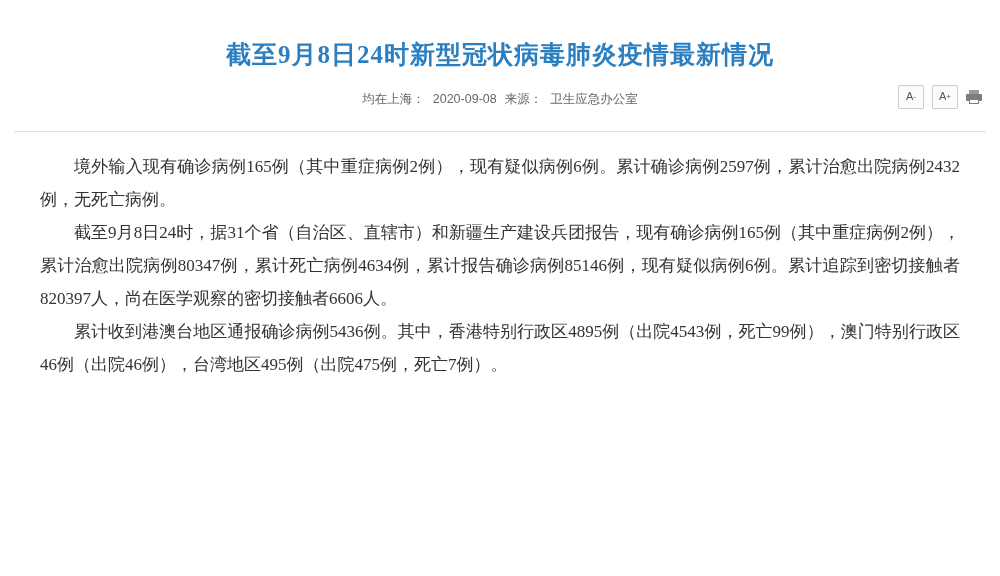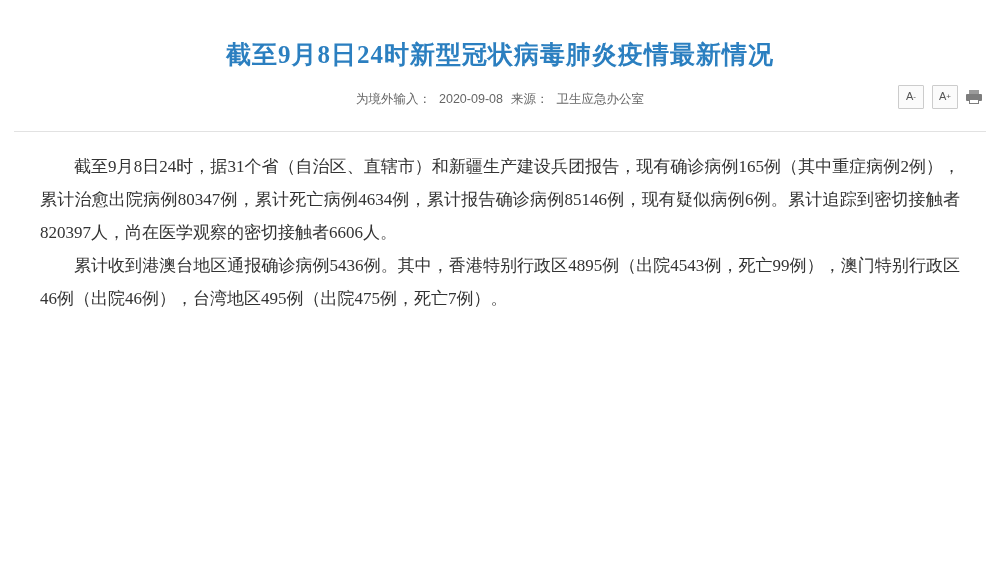--- a/index.html
+++ b/index.html
@@ -123,21 +123,21 @@
 </style>
 </head>
 <body>
 
 <div class="page">
 
   <h1 class="article-title">截至9月8日24时新型冠状病毒肺炎疫情最新情况</h1>
 
   <div class="meta-row">
     <div class="meta-center">
-      <span>为境外输入：</span><span>2020-09-08</span><span>来源：</span><span>卫生应急办公室</span>
+      <span>均在上海：</span><span>2020-09-08</span><span>来源：</span><span>卫生应急办公室</span>
     </div>
     <div class="tool-box">
       <div class="tool-btn">
           <span>A</span>
           <sup>-</sup>
         </div>
       <div class="tool-btn">
           <span>A</span>
           <sup>+</sup>
         </div>
@@ -145,17 +145,18 @@
         <div class="top"></div>
         <div class="body"></div>
         <div class="paper"></div>
       </div>
     </div>
   </div>
 
   <div class="divider"></div>
 
   <div class="article-body">
+    <p>境外输入现有确诊病例165例（其中重症病例2例），现有疑似病例6例。累计确诊病例2597例，累计治愈出院病例2432例，无死亡病例。</p>
     <p>截至9月8日24时，据31个省（自治区、直辖市）和新疆生产建设兵团报告，现有确诊病例165例（其中重症病例2例），累计治愈出院病例80347例，累计死亡病例4634例，累计报告确诊病例85146例，现有疑似病例6例。累计追踪到密切接触者820397人，尚在医学观察的密切接触者6606人。</p>
     <p>累计收到港澳台地区通报确诊病例5436例。其中，香港特别行政区4895例（出院4543例，死亡99例），澳门特别行政区46例（出院46例），台湾地区495例（出院475例，死亡7例）。</p>
   </div>
 
 </div>
 
 </body></html>

